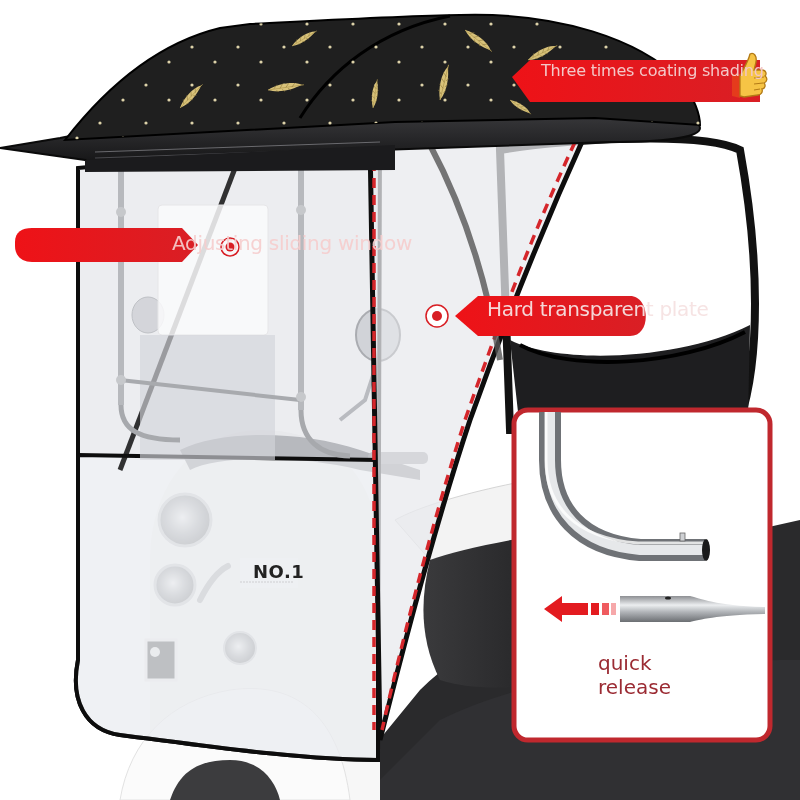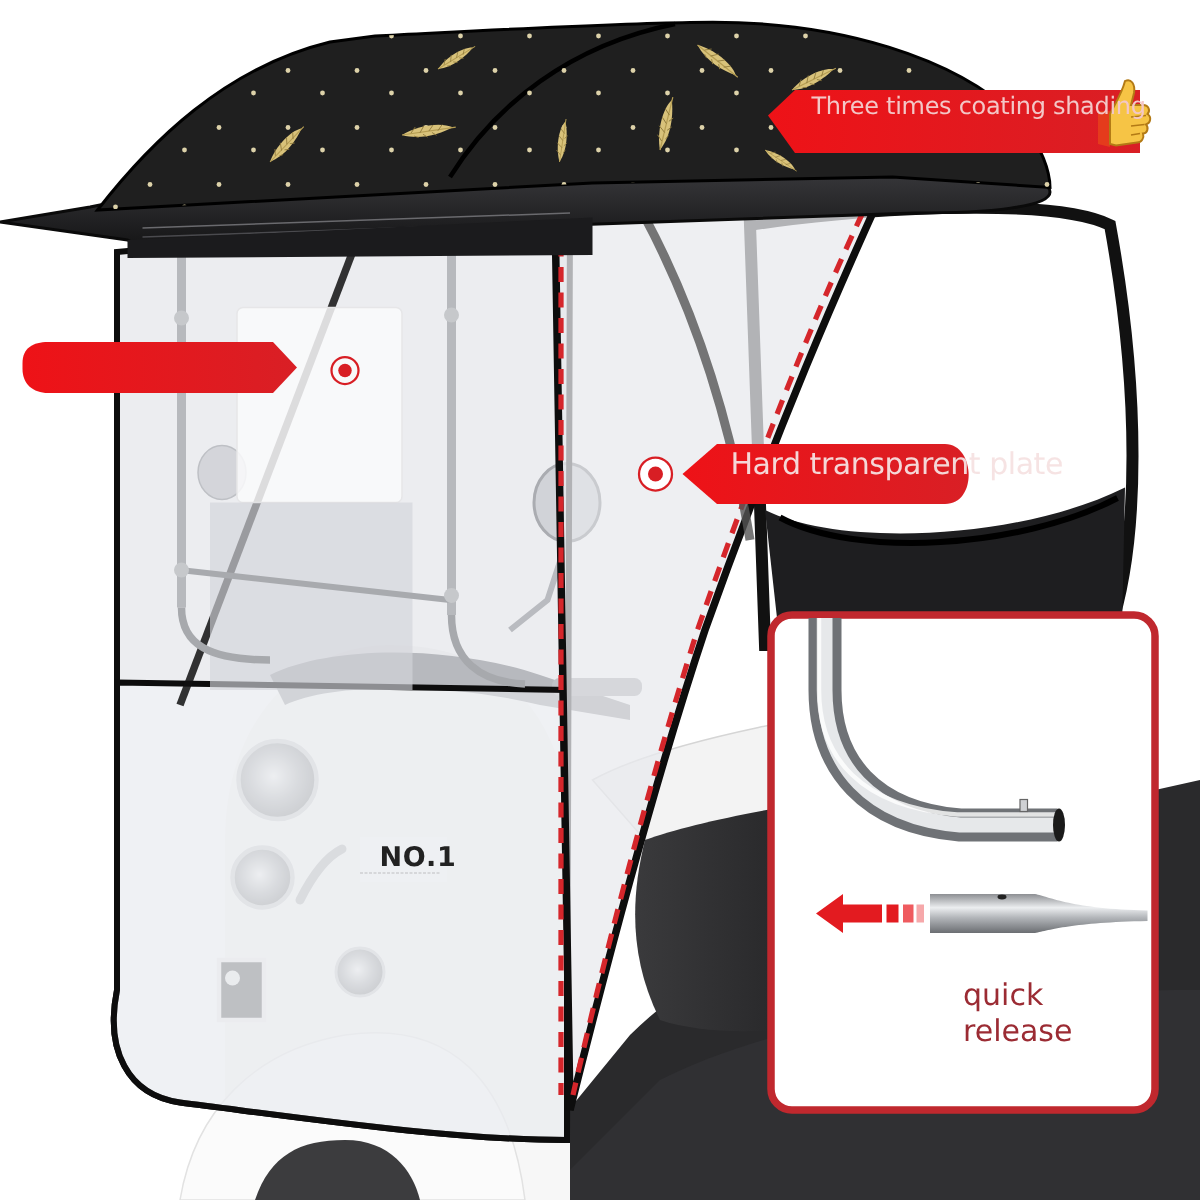--- a/index.html
+++ b/index.html
@@ -27,21 +27,21 @@
   #label-plate {
     left: 487px; top: 299px;
     font-size: 20px; color: rgba(246, 225, 225, 0.95);
     letter-spacing: -0.3px;
     text-align: center;
   }
   #label-quick {
     left: 598px; top: 651px;
     font-size: 20px; color: #9b2b33;
     line-height: 1.2;
-    white-space: normal; width: 100px; margin-left: 44px;
+    white-space: normal; width: 100px;
   }
   #label-bracket {
     left: 536px; top: 703px;
     font-size: 19px; color: #9b2b33;
     letter-spacing: -0.4px;
   }
   #badge-no1 {
     left: 253px; top: 563px;
     font-size: 18px; font-weight: bold; color: #222;
     letter-spacing: 0.5px;
@@ -227,16 +227,17 @@
     </g>
     <g>
       <path d="M544 609 L 562 596 L 562 603 L 588 603 L 588 615 L 562 615 L 562 622 Z" fill="#e31b20"></path>
       <rect x="591" y="603" width="8" height="12" fill="#e31b20"></rect>
       <rect x="602" y="603" width="7" height="12" fill="#ef5b5f"></rect>
       <rect x="611" y="603" width="5" height="12" fill="#f6a8aa"></rect>
     </g>
   </svg>
 
   <div id="label-roof" class="callout-text">Three times coating shading</div>
+  <div id="label-window" class="callout-text">Adjusting sliding window</div>
   <div id="label-plate" class="callout-text">Hard transparent plate</div>
   <div id="label-quick" class="callout-text">quick release</div>
   <div id="badge-no1" class="callout-text">NO.1</div>
 </div>
 
 </body></html>

